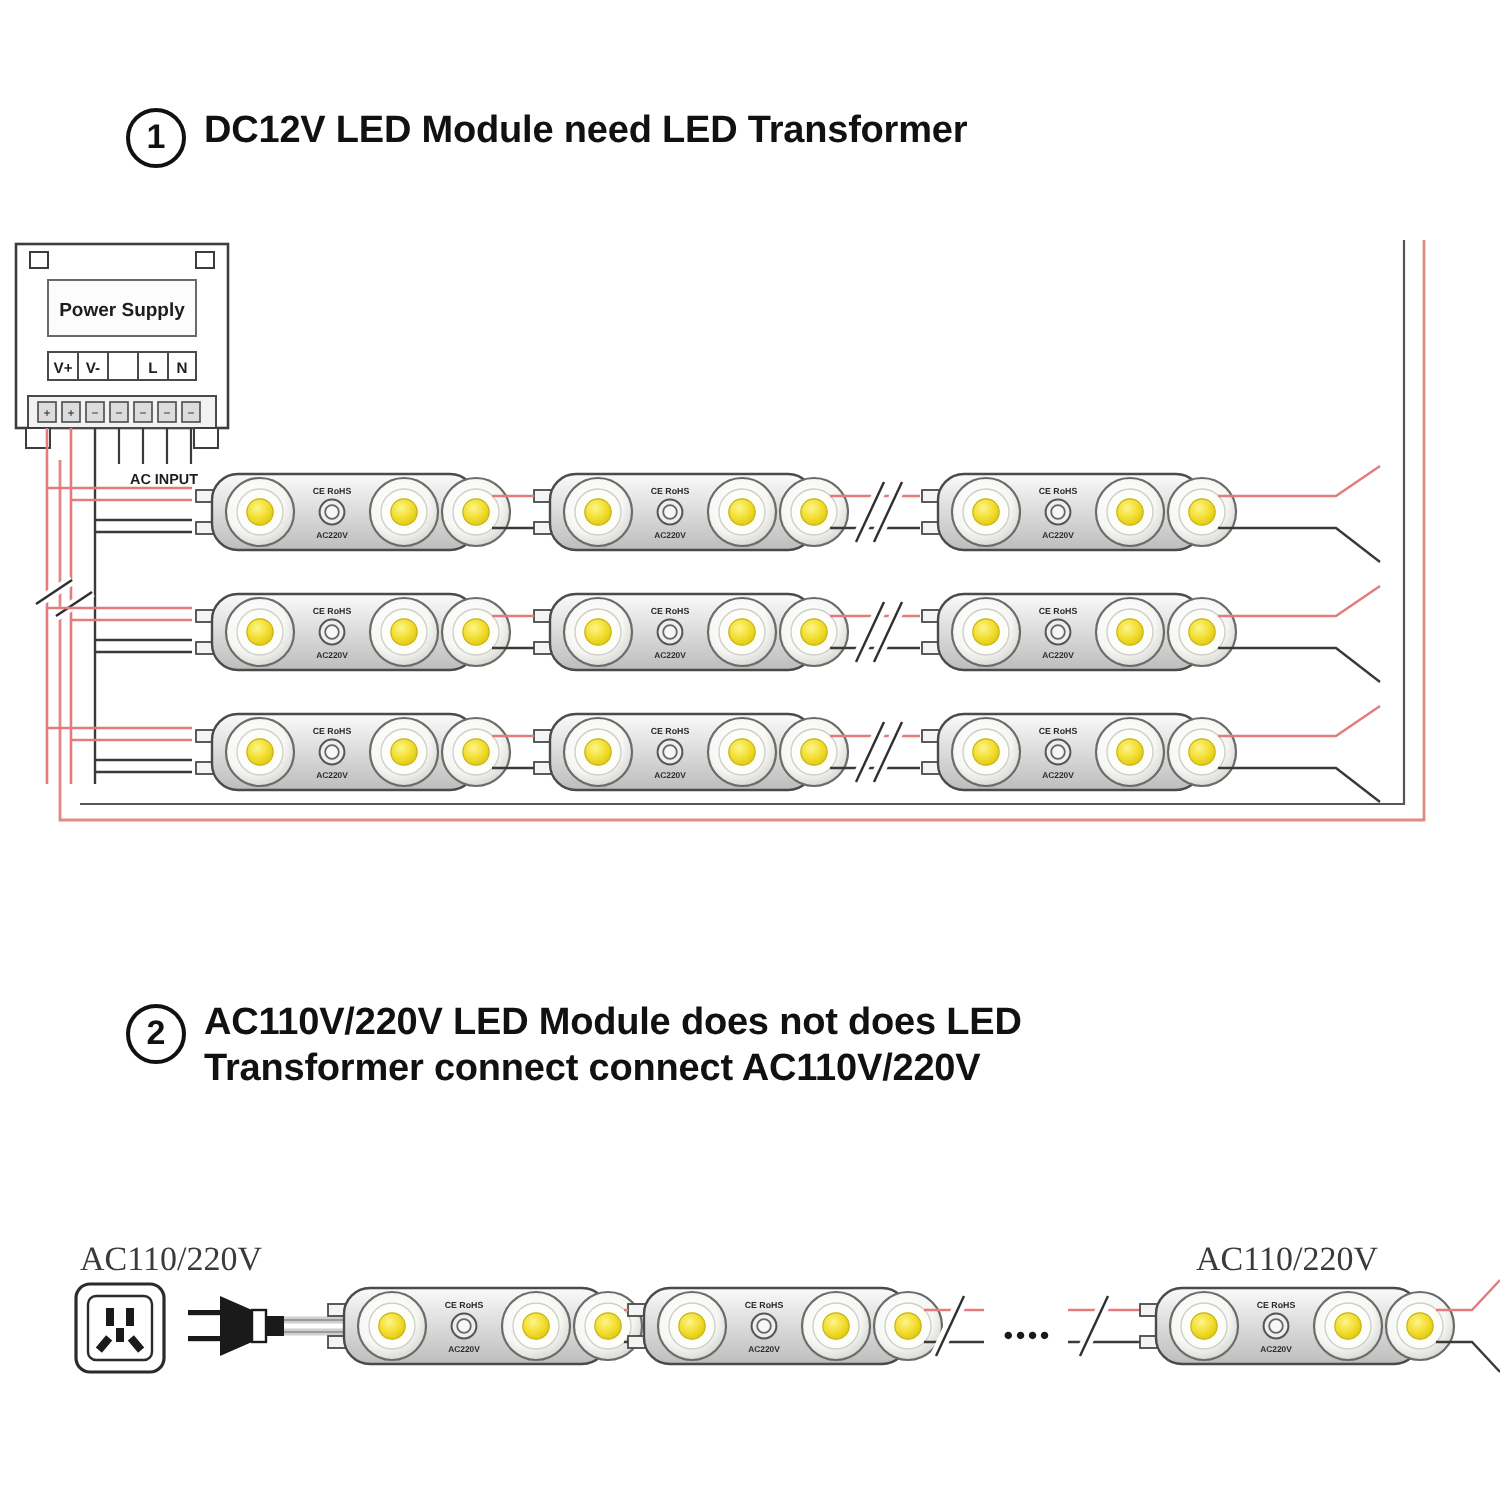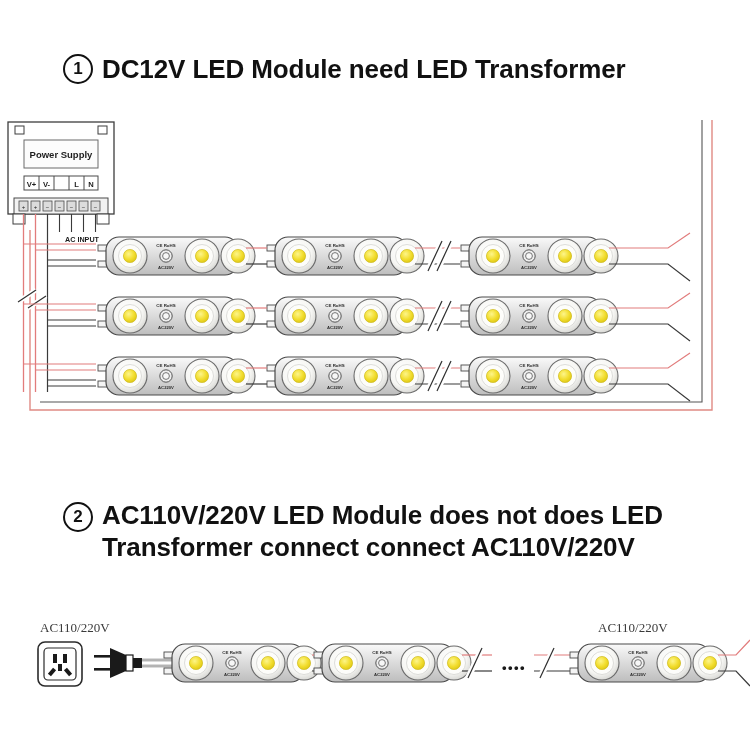--- a/index.html
+++ b/index.html
@@ -13,28 +13,28 @@
   .stage{position:absolute;left:0;top:0;width:750px;height:750px;}
 
   
   .heading{position:absolute;display:flex;align-items:flex-start;}
   .num-circle{
     width:26px;height:26px;border:2px solid #111;border-radius:50%;
     display:flex;align-items:center;justify-content:center;
     font-size:17px;font-weight:700;color:#111;
     flex:0 0 auto;margin-right:9px;
   }
-  .h-text{font-size:26px;font-weight:700;color:#111;line-height:1.22;letter-spacing:-0.1px;}
+  .h-text{font-size:19px;font-weight:700;color:#111;line-height:1.22;letter-spacing:-0.1px;}
 
   #heading-1{left:63px;top:54px;}
   #heading-2{left:63px;top:500px;}
   #heading-2 .num-circle{margin-top:2px;}
 
   
-  .v-label{position:absolute;font-size:13px;color:#3a3a3a;font-family:"Liberation Serif", serif;}
+  .v-label{position:absolute;font-size:17px;color:#3a3a3a;font-family:"Liberation Serif", serif;}
   #label-left-ac{left:40px;top:620px;}
   #label-right-ac{left:598px;top:620px;}
 
   
   svg{position:absolute;left:0;top:0;overflow:visible;}
   .sec1-svg{width:750px;height:300px;top:120px;}
   .sec2-svg{width:750px;height:100px;top:630px;}
 </style>
 </head>
 <body>

